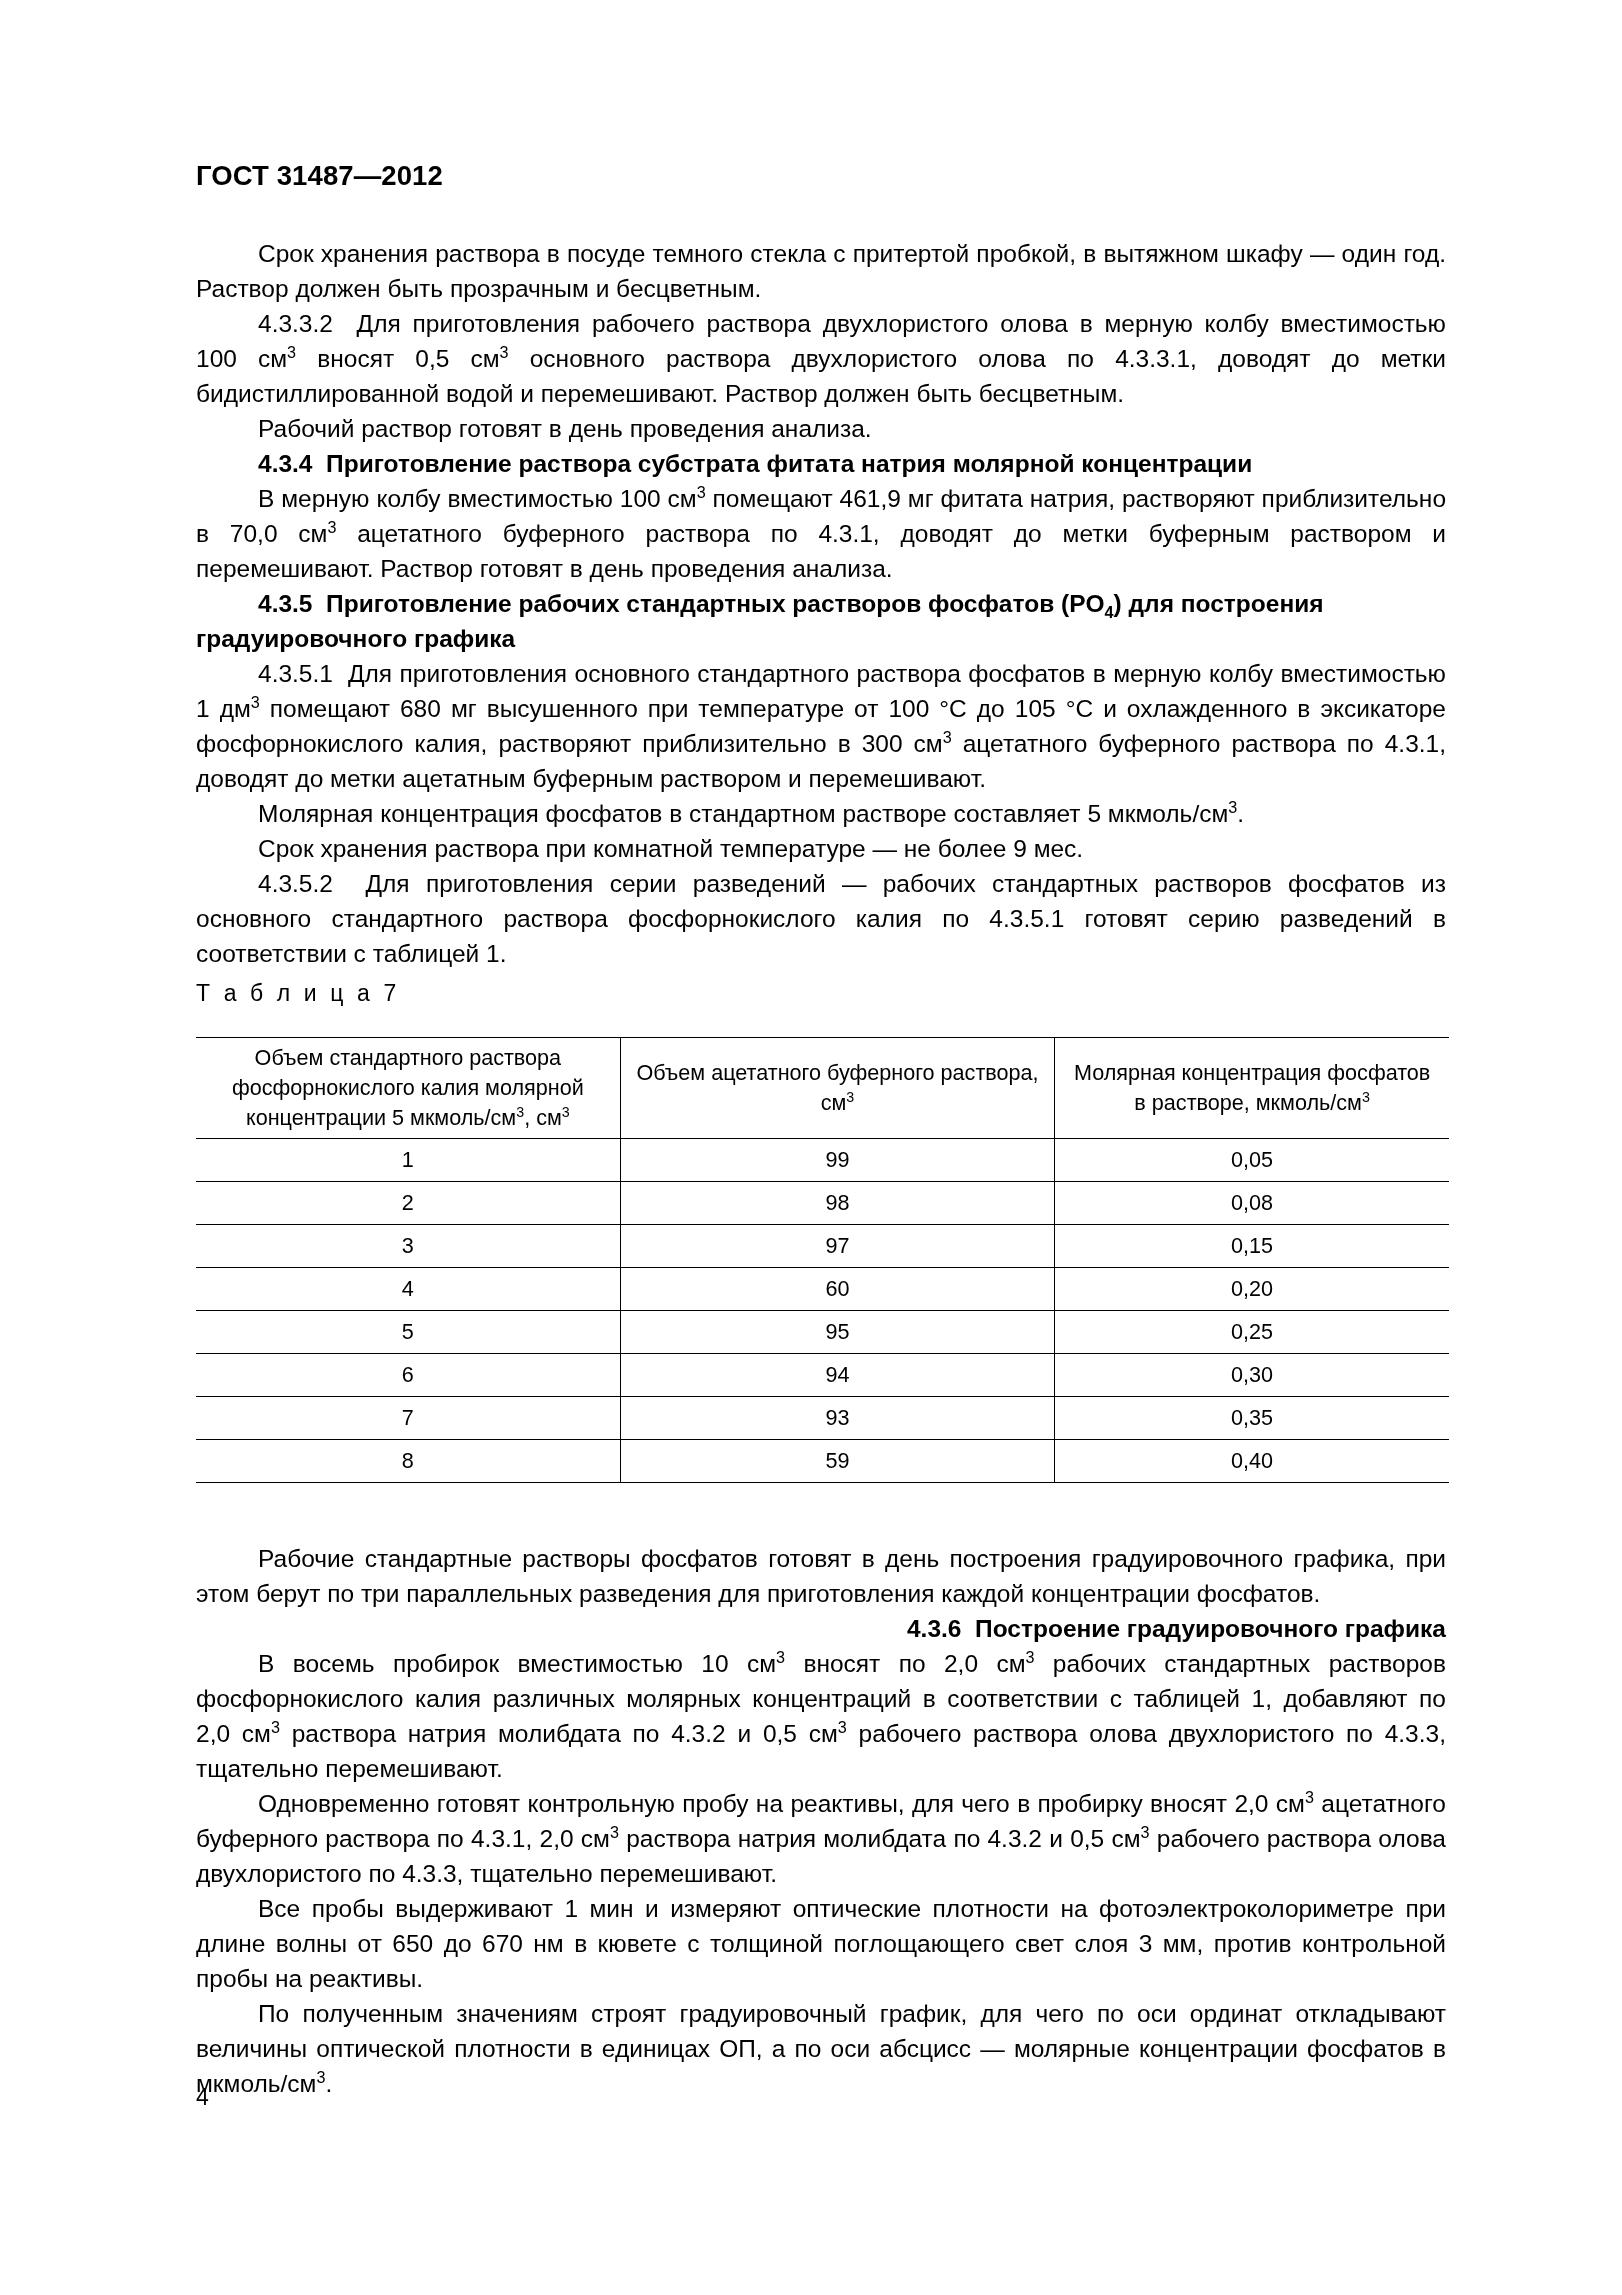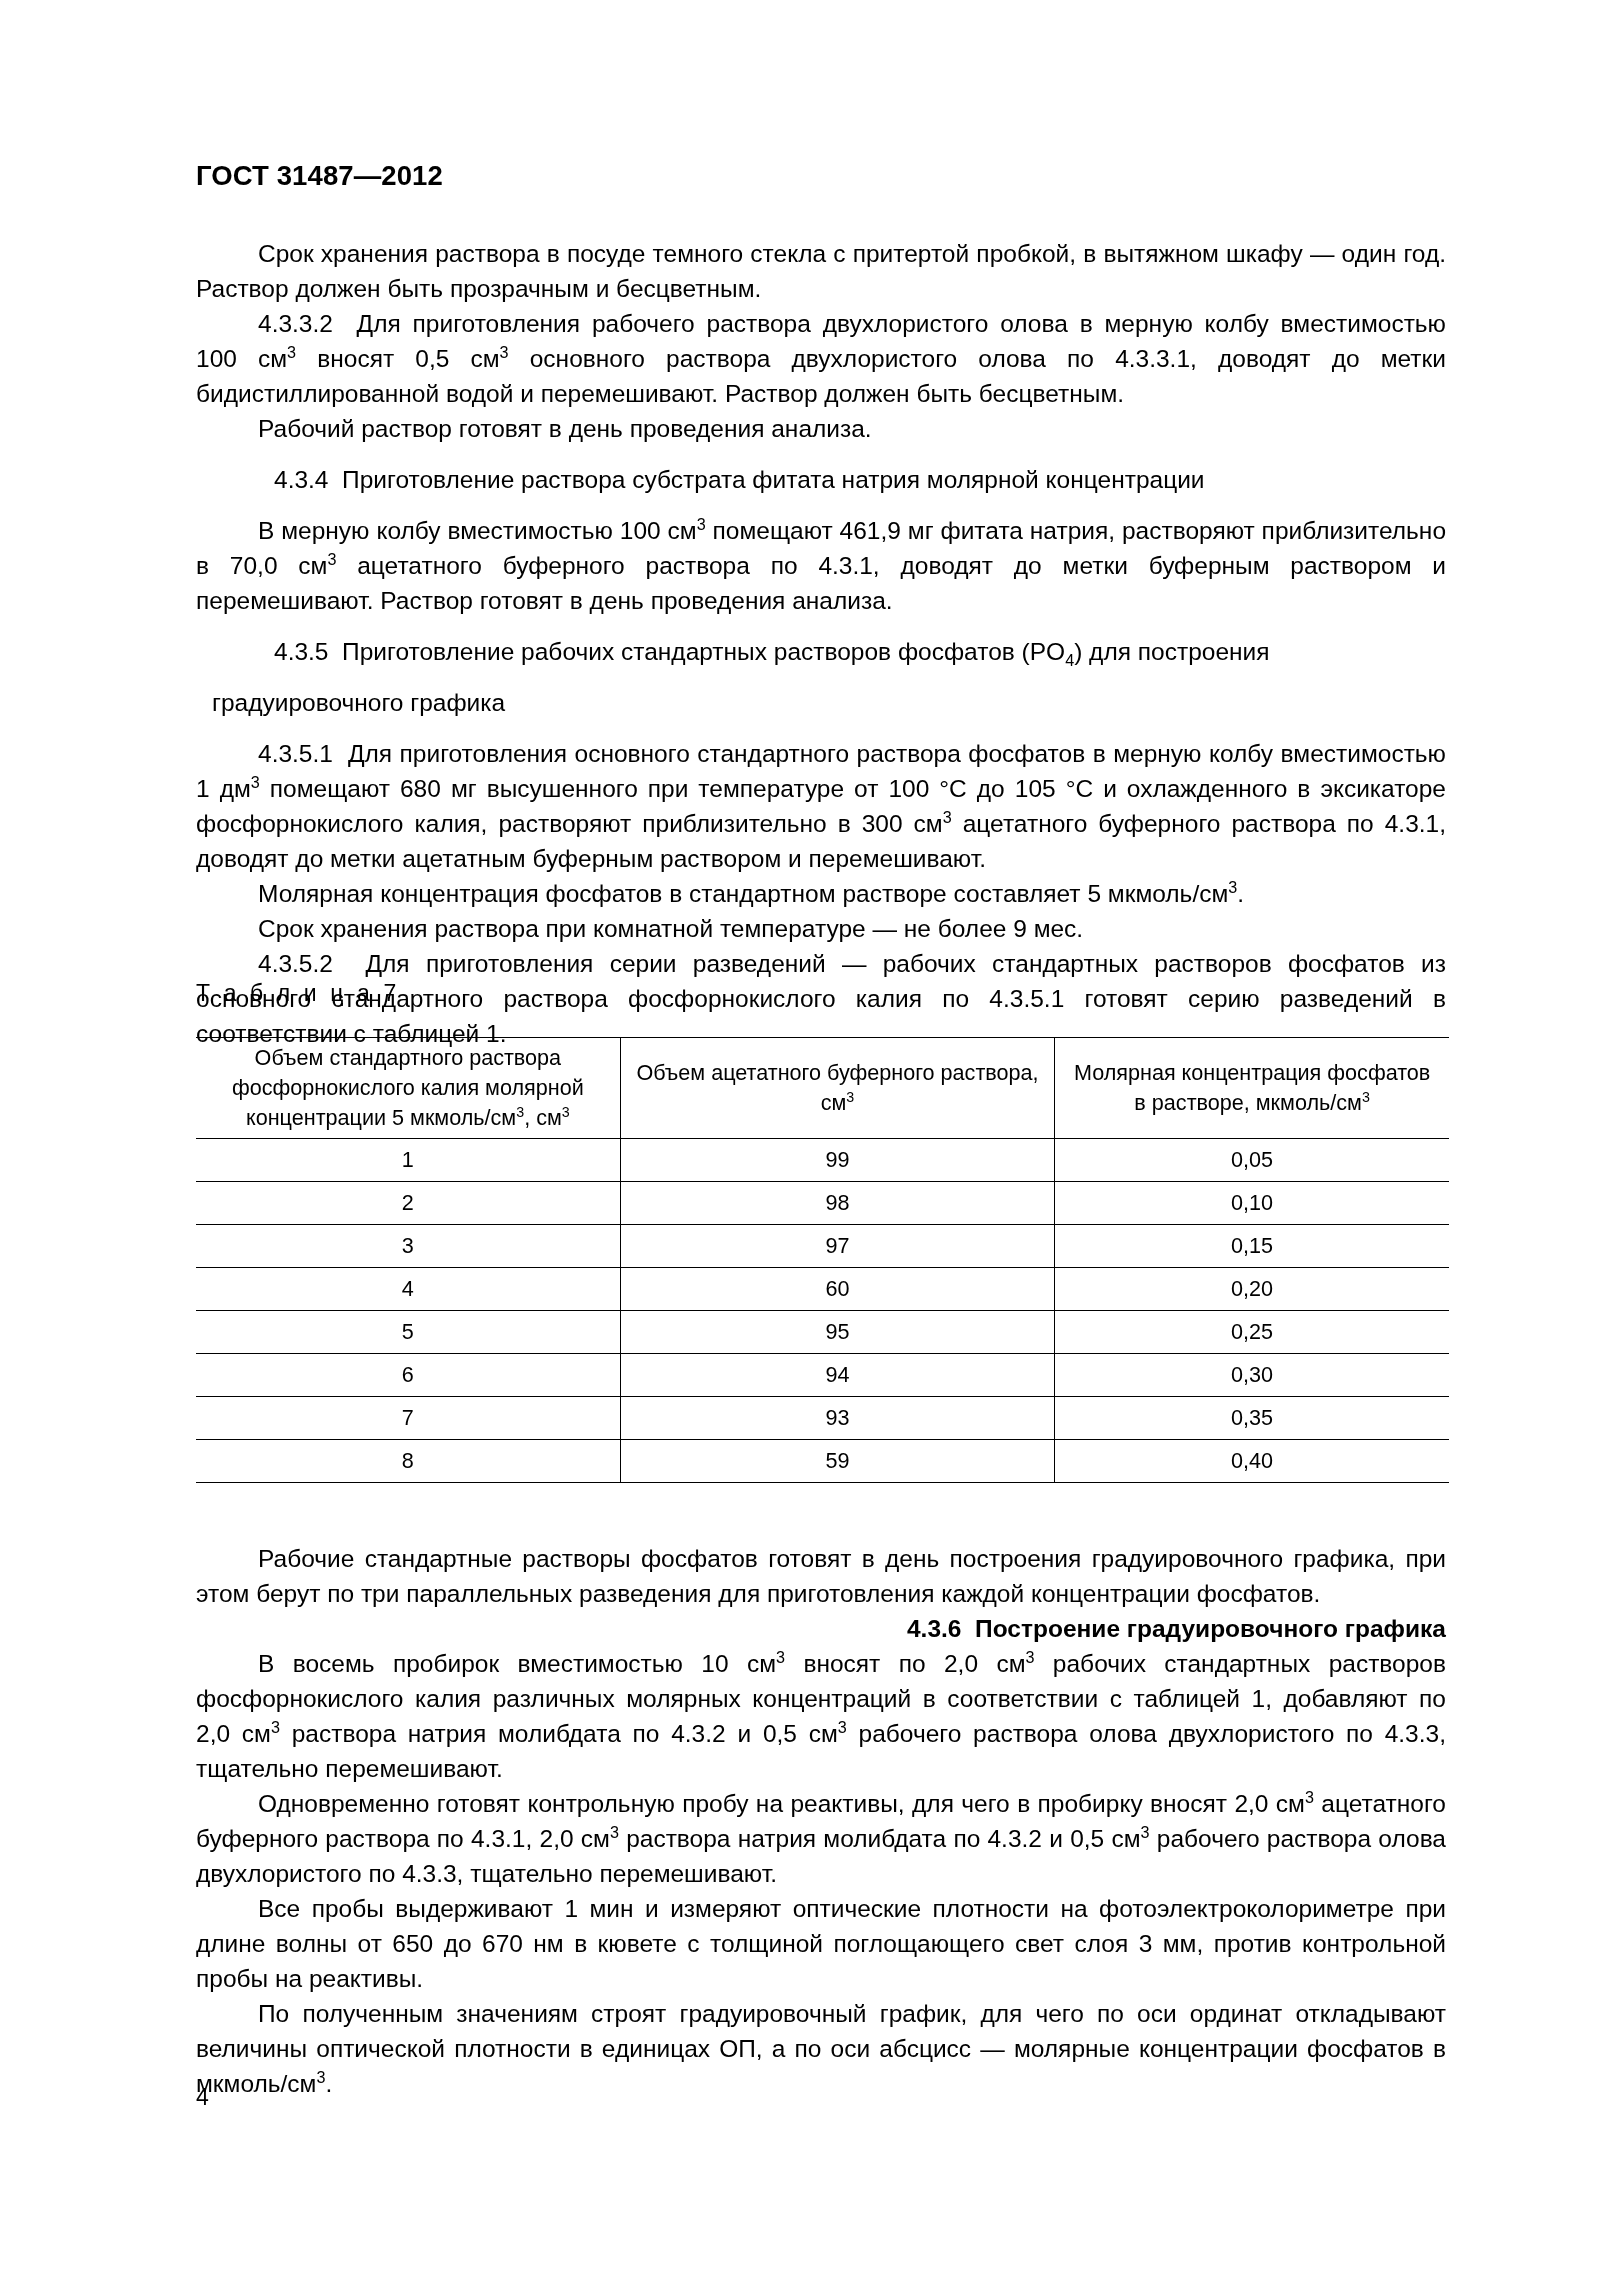--- a/index.html
+++ b/index.html
@@ -37,24 +37,24 @@
 
   p.para {
     margin: 0;
     font-size: 24.5px;
     line-height: 35px;
     text-align: justify;
     text-indent: 62px;
     hyphens: manual;
   }
   p.head {
-    margin: 16px;
+    margin: 0;
     font-size: 24.5px;
     line-height: 35px;
-    font-weight: normal;
+    font-weight: bold;
     text-align: justify;
     text-indent: 62px;
   }
   p.head.cont {
     text-indent: 0;
     text-align: left;
   }
   p.head-inline {
     margin: 0;
     font-size: 24.5px;
@@ -210,21 +210,21 @@
     </thead>
     <tbody>
       <tr>
         <td>1</td>
         <td>99</td>
         <td>0,05</td>
       </tr>
       <tr>
         <td>2</td>
         <td>98</td>
-        <td>0,10</td>
+        <td>0,08</td>
       </tr>
       <tr>
         <td>3</td>
         <td>97</td>
         <td>0,15</td>
       </tr>
       <tr>
         <td>4</td>
         <td>60</td>
         <td>0,20</td>

